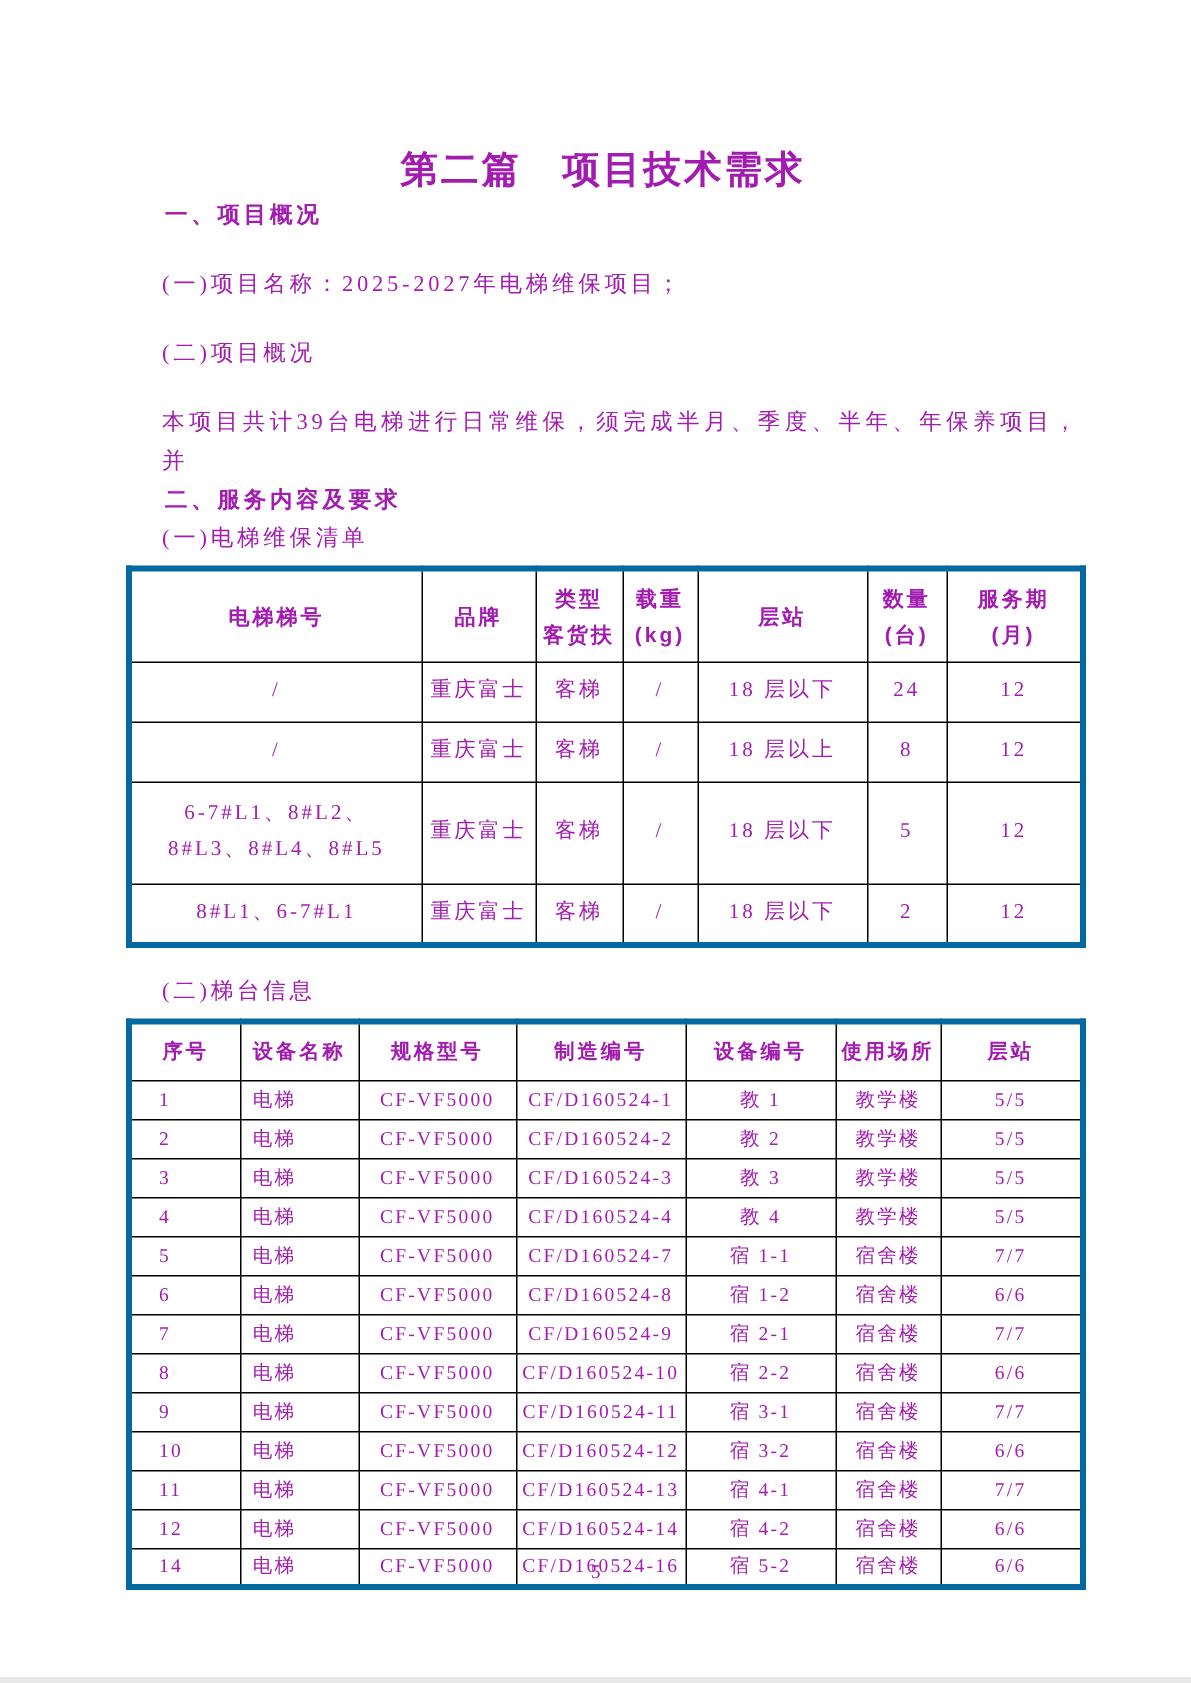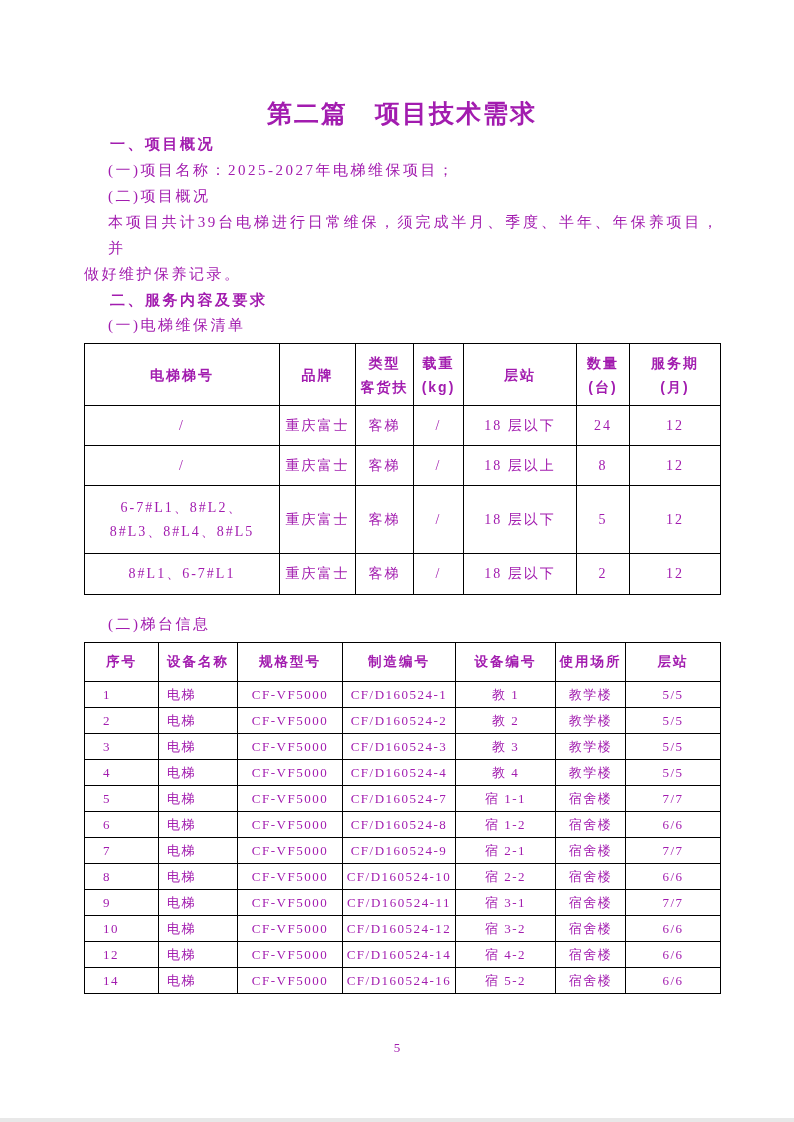--- a/index.html
+++ b/index.html
@@ -34,41 +34,42 @@
     letter-spacing: 2.5px;
     padding-left: 26px;
     font-family: "Liberation Sans", "DejaVu Sans", sans-serif;
   }
   .heading-bold.h2 { margin-top: 0; line-height: 26px; }
   .body-line {
     font-size: 15px;
     line-height: 26px;
     letter-spacing: 2.5px;
     padding-left: 24px;
+    margin-top: 20px;
   }
   .body-line.no-indent { padding-left: 0; }
   .body-line.justified {
     text-align: justify;
     text-align-last: justify;
     padding-left: 24px;
   }
   .table-label {
     font-size: 15px;
     line-height: 25px;
     letter-spacing: 2.5px;
     padding-left: 24px;
   }
   .table-label.second { margin-top: 16px; line-height: 26px; }
 
   table {
     border-collapse: collapse;
     table-layout: fixed;
     width: 636px;
     margin-top: 5px;
-    border: 1px solid #0369a1;
+    border: 4px solid #0369a1;
   }
   th, td {
     border: 1px solid #000;
     vertical-align: middle;
     text-align: center;
     overflow: hidden;
   }
   
   .t1 th {
     font-size: 14px; font-weight: bold; letter-spacing: 2px;
@@ -105,21 +106,20 @@
 
 <div class="page">
   <div class="content">
 
     <div class="doc-title">第二篇　项目技术需求</div>
 
     <div class="heading-bold">一、项目概况</div>
     <div class="body-line">(一)项目名称：2025-2027年电梯维保项目；</div>
     <div class="body-line">(二)项目概况</div>
     <div class="body-line justified">本项目共计39台电梯进行日常维保，须完成半月、季度、半年、年保养项目，并</div>
-    <div class="body-line no-indent">做好维护保养记录。</div>
 
     <div class="heading-bold h2">二、服务内容及要求</div>
     <div class="table-label">(一)电梯维保清单</div>
 
     <table class="t1">
       <colgroup>
         <col style="width:195px">
           <col style="width:76px">
           <col style="width:58px">
         <col style="width:50px">
@@ -516,20 +516,43 @@
             </td>
             <td>
               <div>宿舍楼</div>
             </td>
             <td>
               <div>6/6</div>
             </td>
           </tr>
           <tr>
             <td>
+              <div>11</div>
+            </td>
+            <td>
+              <div>电梯</div>
+            </td>
+            <td>
+              <div>CF-VF5000</div>
+            </td>
+            <td>
+              <div>CF/D160524-13</div>
+            </td>
+            <td>
+              <div>宿 4-1</div>
+            </td>
+            <td>
+              <div>宿舍楼</div>
+            </td>
+            <td>
+              <div>7/7</div>
+            </td>
+          </tr>
+          <tr>
+            <td>
               <div>12</div>
             </td>
             <td>
               <div>电梯</div>
             </td>
             <td>
               <div>CF-VF5000</div>
             </td>
             <td>
               <div>CF/D160524-14</div>

